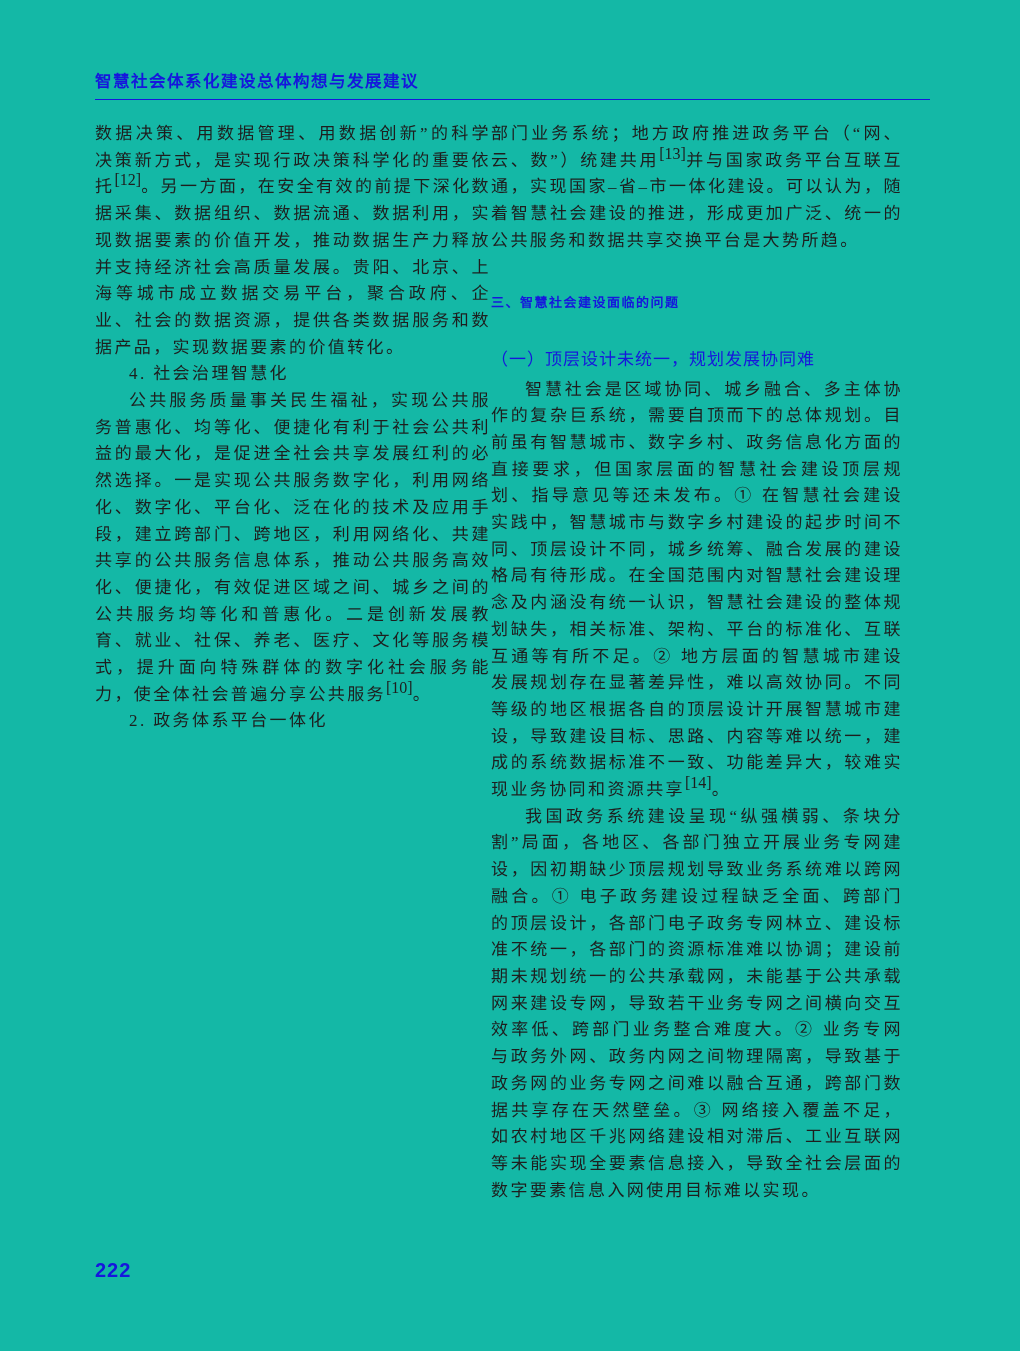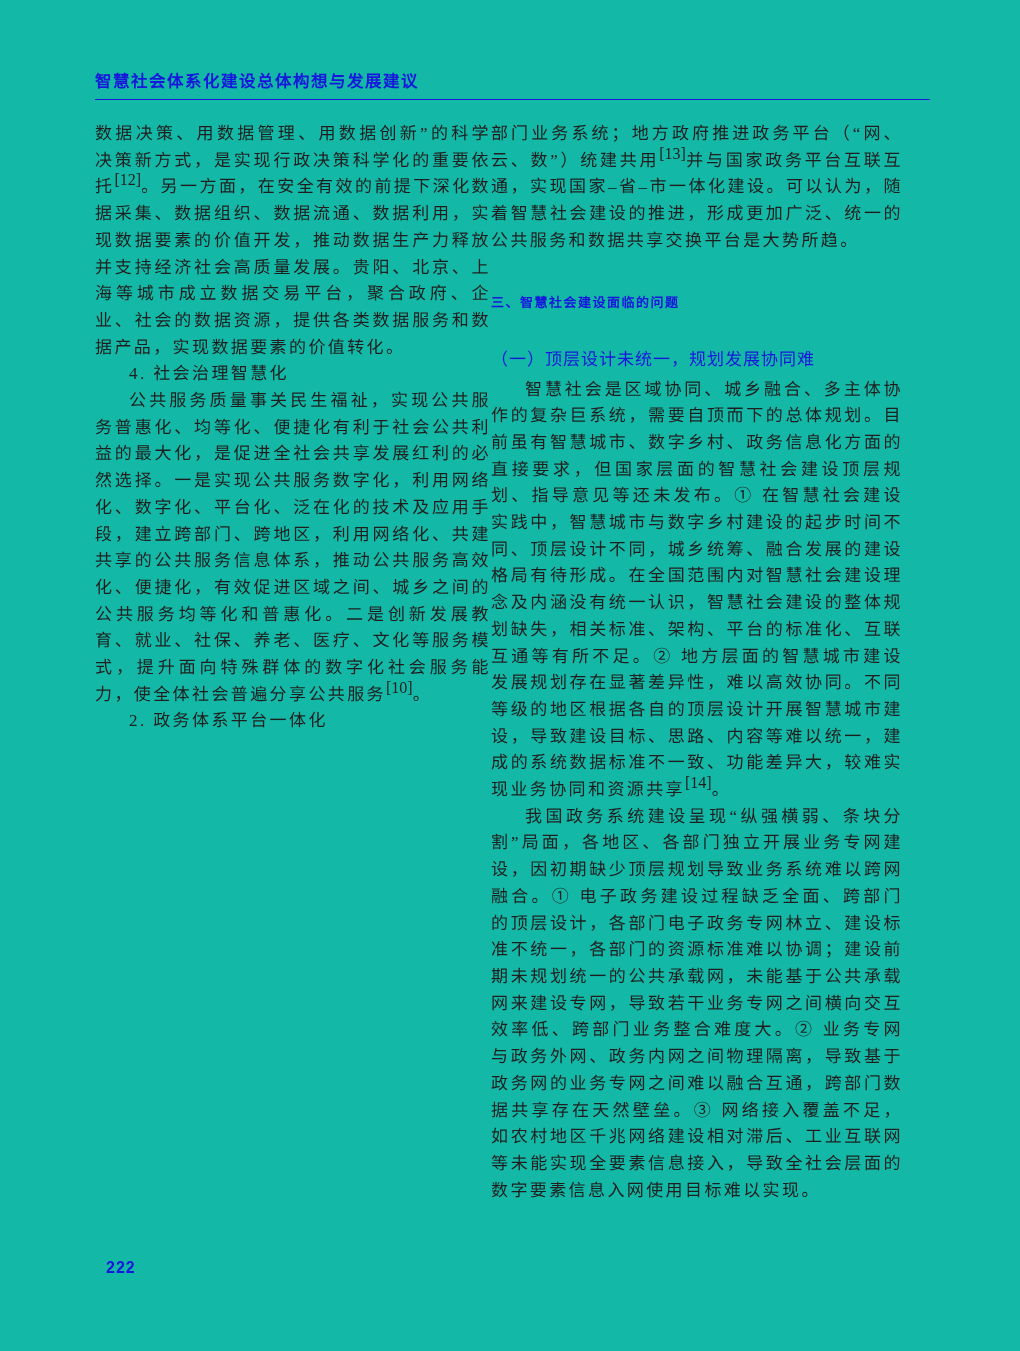--- a/index.html
+++ b/index.html
@@ -54,25 +54,25 @@
   .sub-heading {
     font-family: "Liberation Sans", "DejaVu Sans", sans-serif;
     font-weight: normal;
     font-size: 17px;
     color: #1616dd;
     letter-spacing: 1px;
     margin: 34px 0 7px 0;
   }
   .page-number {
     position: absolute;
-    left: 106px;
+    left: 95px;
     top: 1259px;
     font-family: "Liberation Sans", "DejaVu Sans", sans-serif;
     font-weight: 600;
-    font-size: 16px;
+    font-size: 20px;
     color: #1616dd;
     letter-spacing: 1px;
   }
 </style>
 </head>
 <body>
 
 <div class="page">
 
   <div class="running-head">智慧社会体系化建设总体构想与发展建议</div>

